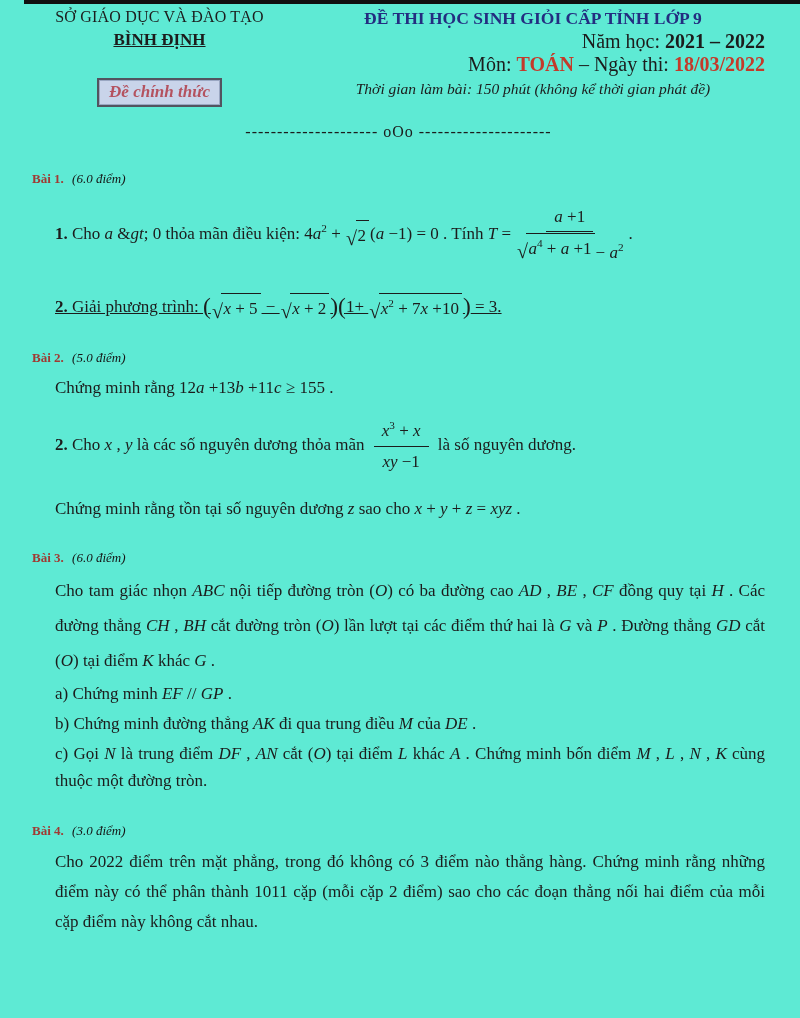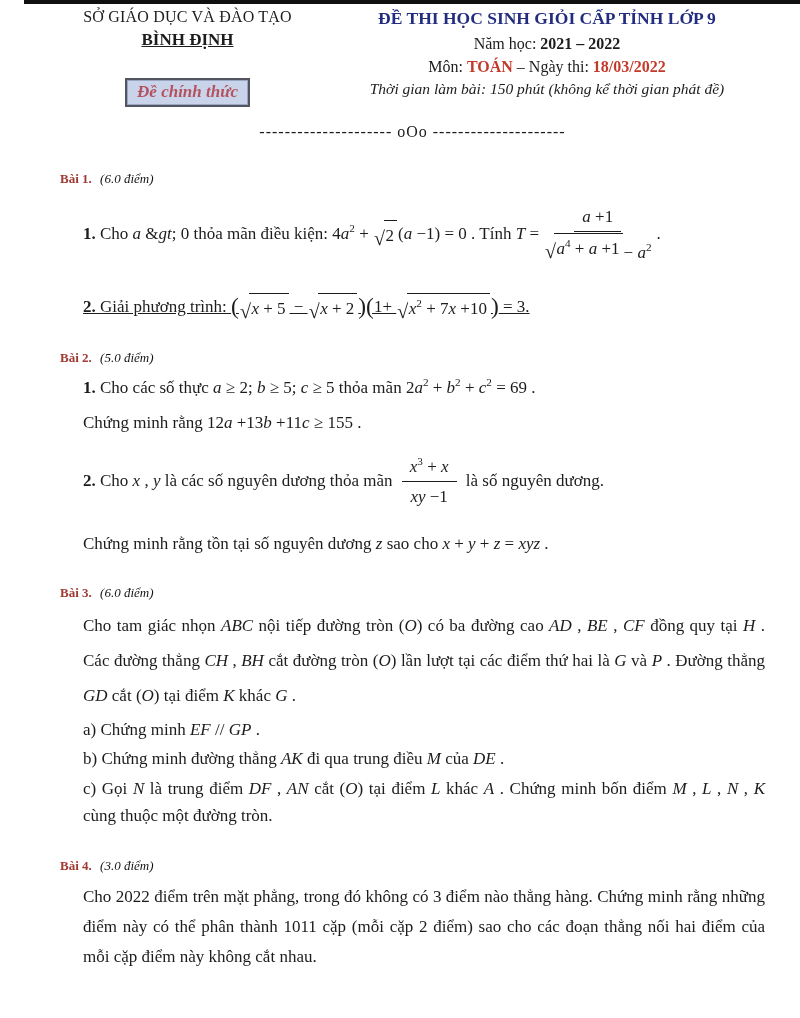--- a/index.html
+++ b/index.html
@@ -1,41 +1,41 @@
 <!DOCTYPE html>
 <html><head>
 <meta charset="utf-8">
 <style>
   html,body{margin:0;padding:0;background:#e8e8e8;}
   .page{
     position:relative;
     width:800px;height:1018px;
     margin:0 auto;
-    background:#ffffff;
+    background:#5eead4;
     overflow:hidden;
     font-family:"Liberation Serif","DejaVu Serif",serif;
     color:#1c1c1c;
     box-sizing:border-box;
-    padding:8px 35px 0 60px;
+    padding:8px 35px 0 32px;
   }
   .topbar{position:absolute;top:0;left:24px;right:0;height:4px;background:#101010;}
 
   
   .header{display:flex;align-items:flex-start;}
   .header-left{width:255px;text-align:center;flex:none;}
   .dept{font-size:16px;letter-spacing:.2px;}
   .province{font-size:17px;font-weight:bold;text-decoration:underline;margin-top:4px;}
   .stamp{
     display:inline-block;margin-top:28px;padding:2px 10px 3px;
     background:#c9d4ea;border:2px solid #52545f;box-shadow:inset 0 0 0 1px #9aa7c2;
     color:#b4525f;font-style:italic;font-weight:bold;font-size:17px;
   }
   .header-right{flex:1;text-align:center;padding-left:14px;}
   .exam-title{font-size:17.5px;font-weight:bold;color:#232d80;line-height:1.25;}
-  .h-line{font-size:16px;margin-top:5px;}
+  .h-line{font-size:20px;text-align:right;}
   .h-line .b{font-weight:bold;}
   .red{color:#c43a2a;}
   .duration{font-style:italic;font-size:15.5px;margin-top:4px;}
 
   .ooo{ text-align:center;margin-top:16px;font-size:16px;letter-spacing:1px;}
 
   
   .section{margin-top:28px;}
   .section.first{margin-top:30px;}
   .bhead{margin:0;font-size:13px;font-weight:normal;}
@@ -135,21 +135,20 @@
             </span><span class="math big">)</span><span class="math"> = 3</span><span class="t">.</span></div>
       </div>
     </section>
 
     <section class="section">
       <h3 class="bhead">
         <span class="blabel">Bài 2.</span>
         <span class="bpoints">(5.0 điểm)</span>
       </h3>
       <div class="pbody">
-        <div class="pline"><span class="t b">1. </span><span class="t">Cho các số thực </span><span class="math"><i>a</i> ≥ 2; <i>b</i> ≥ 5; <i>c</i> ≥ 5</span><span class="t"> thỏa mãn </span><span class="math">2<i>a</i><sup>2</sup> + <i>b</i><sup>2</sup> + <i>c</i><sup>2</sup> = 69</span><span class="t"> .</span></div>
         <div class="pline"><span class="t">Chứng minh rằng </span><span class="math">12<i>a</i> +13<i>b</i> +11<i>c</i> ≥ 155</span><span class="t"> .</span></div>
         <div class="pline tall"><span class="t b">2. </span><span class="t">Cho </span><span class="math"><i>x</i> , <i>y</i></span><span class="t"> là các số nguyên dương thỏa mãn </span><span class="frac">
               <span class="num">
                 <span class="math"><i>x</i><sup>3</sup> + <i>x</i></span>
               </span>
               <span class="den">
                 <span class="math"><i>xy</i> −1</span>
               </span>
             </span><span class="t"> là số nguyên dương.</span></div>
         <div class="pline"><span class="t">Chứng minh rằng tồn tại số nguyên dương </span><span class="math"><i>z</i></span><span class="t"> sao cho </span><span class="math"><i>x</i> + <i>y</i> + <i>z</i> = <i>xyz</i></span><span class="t"> .</span></div>

